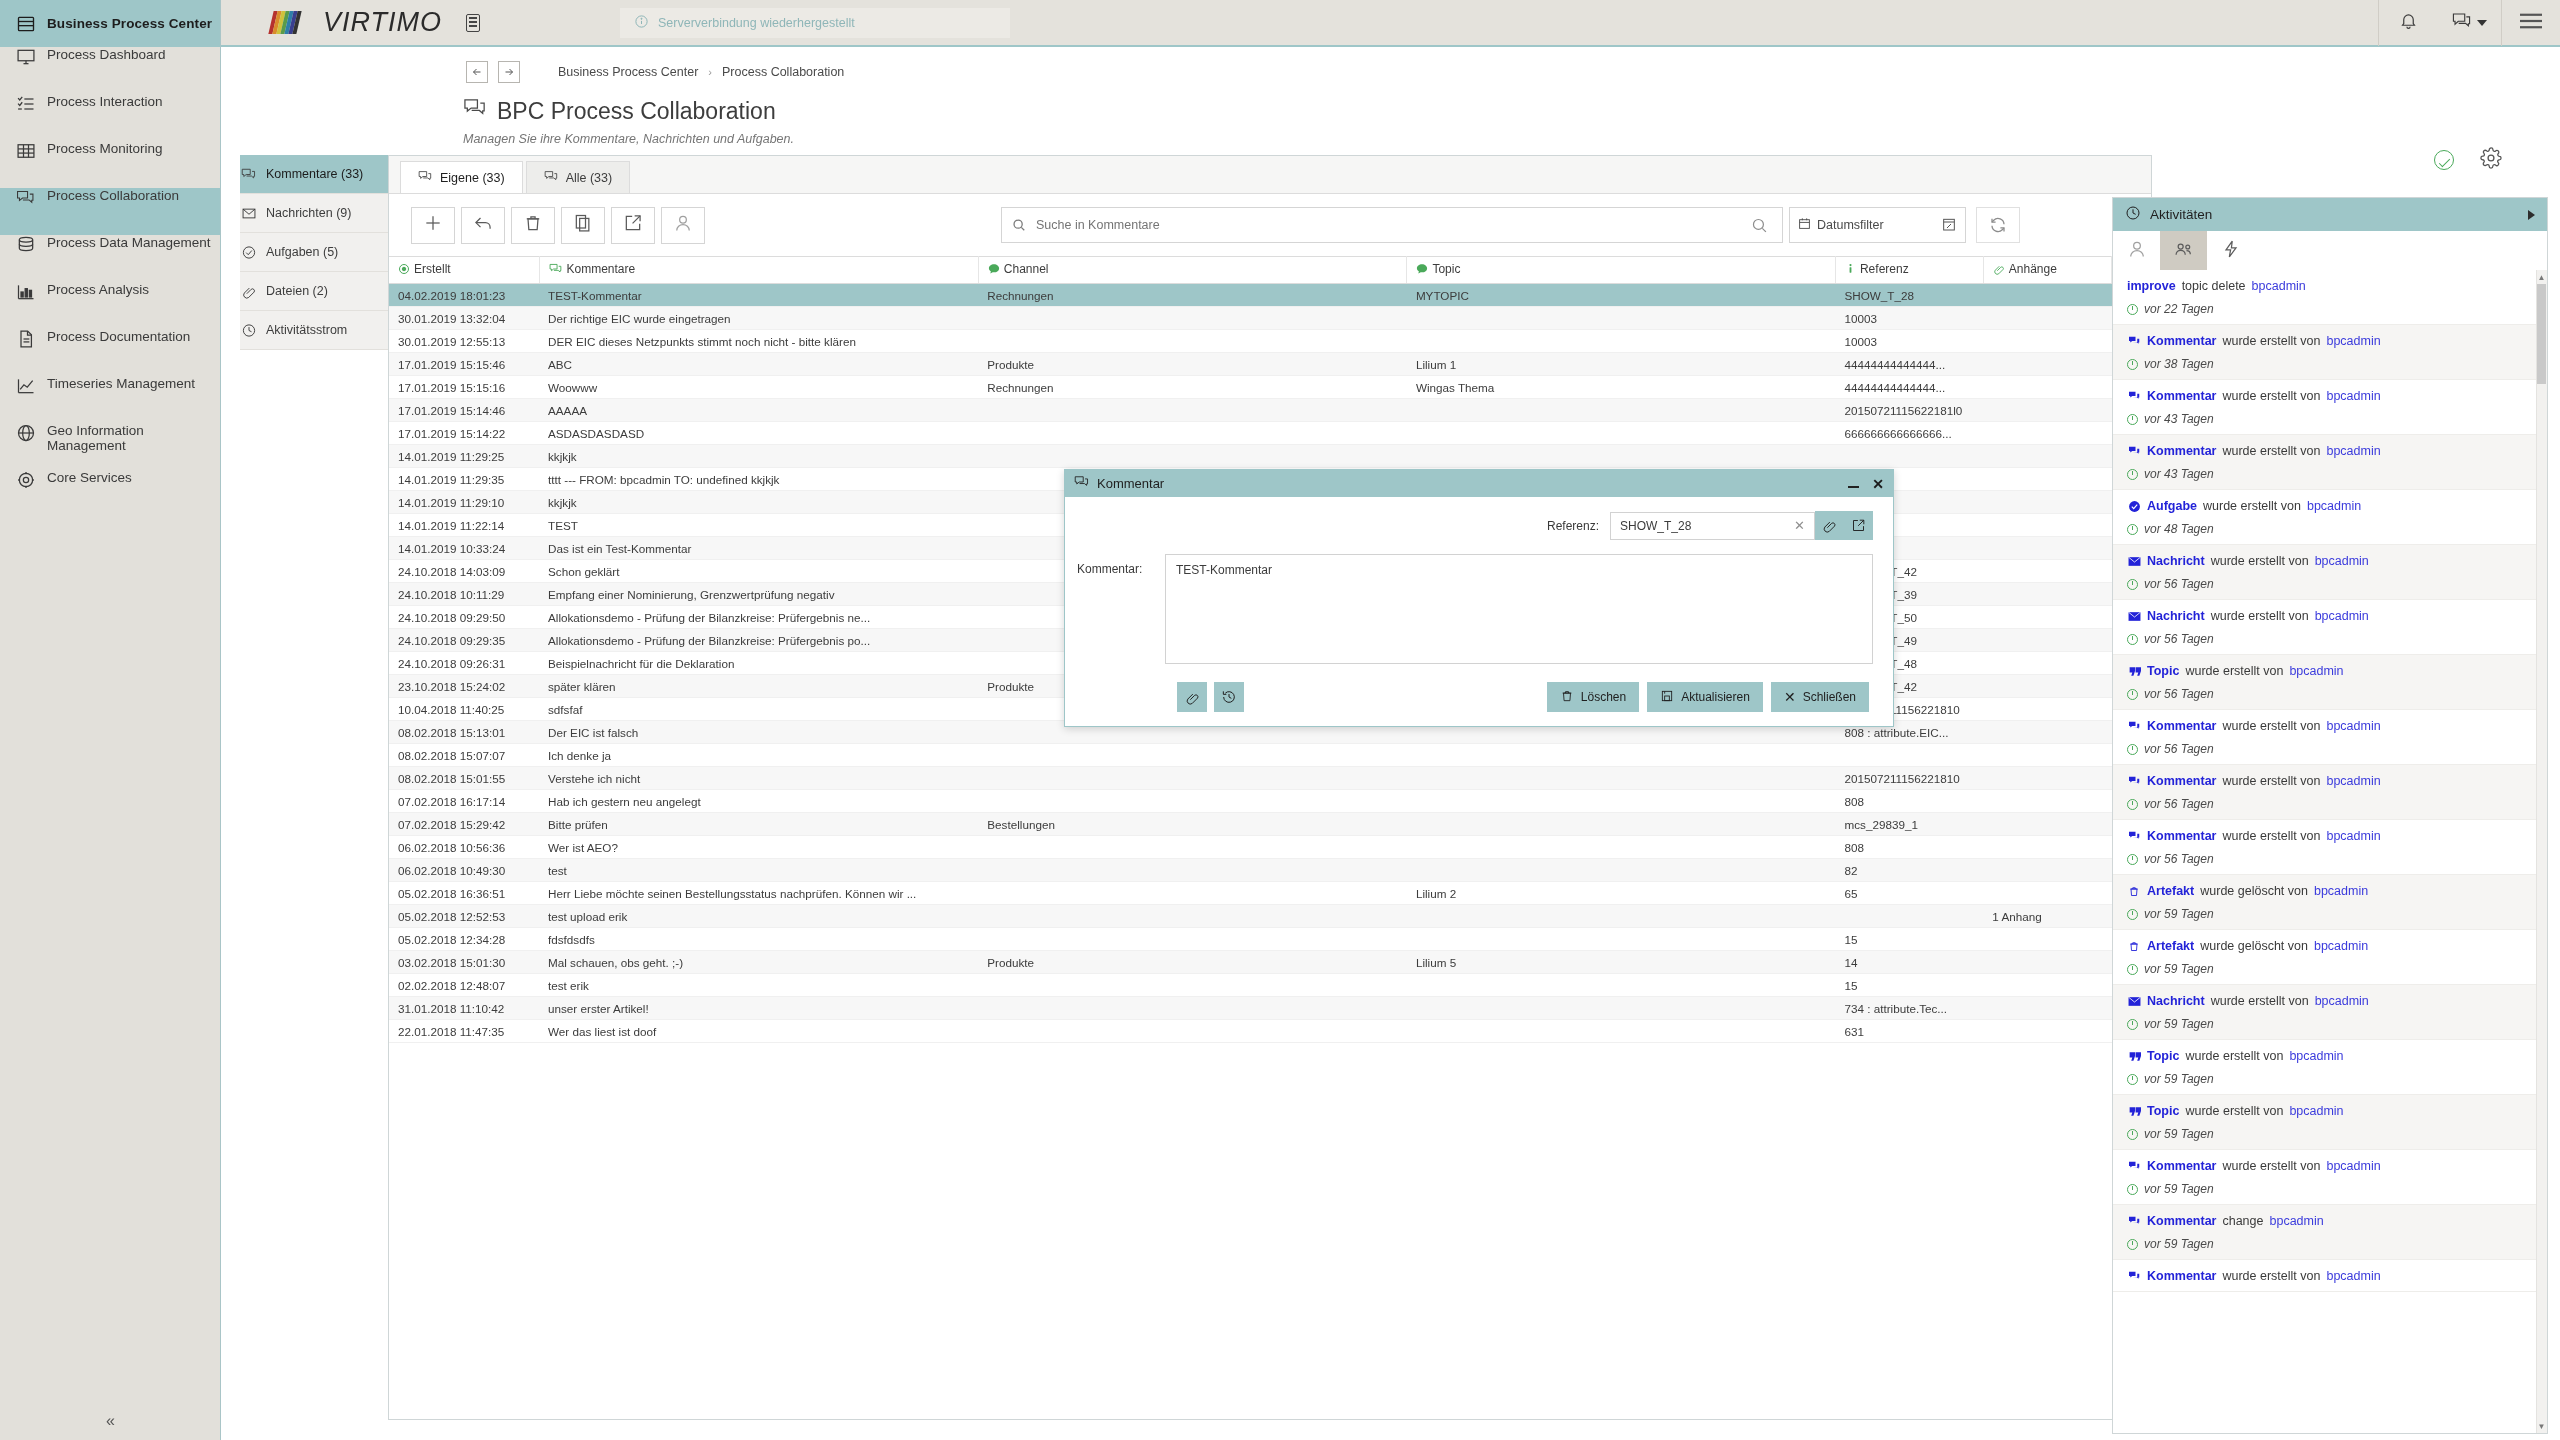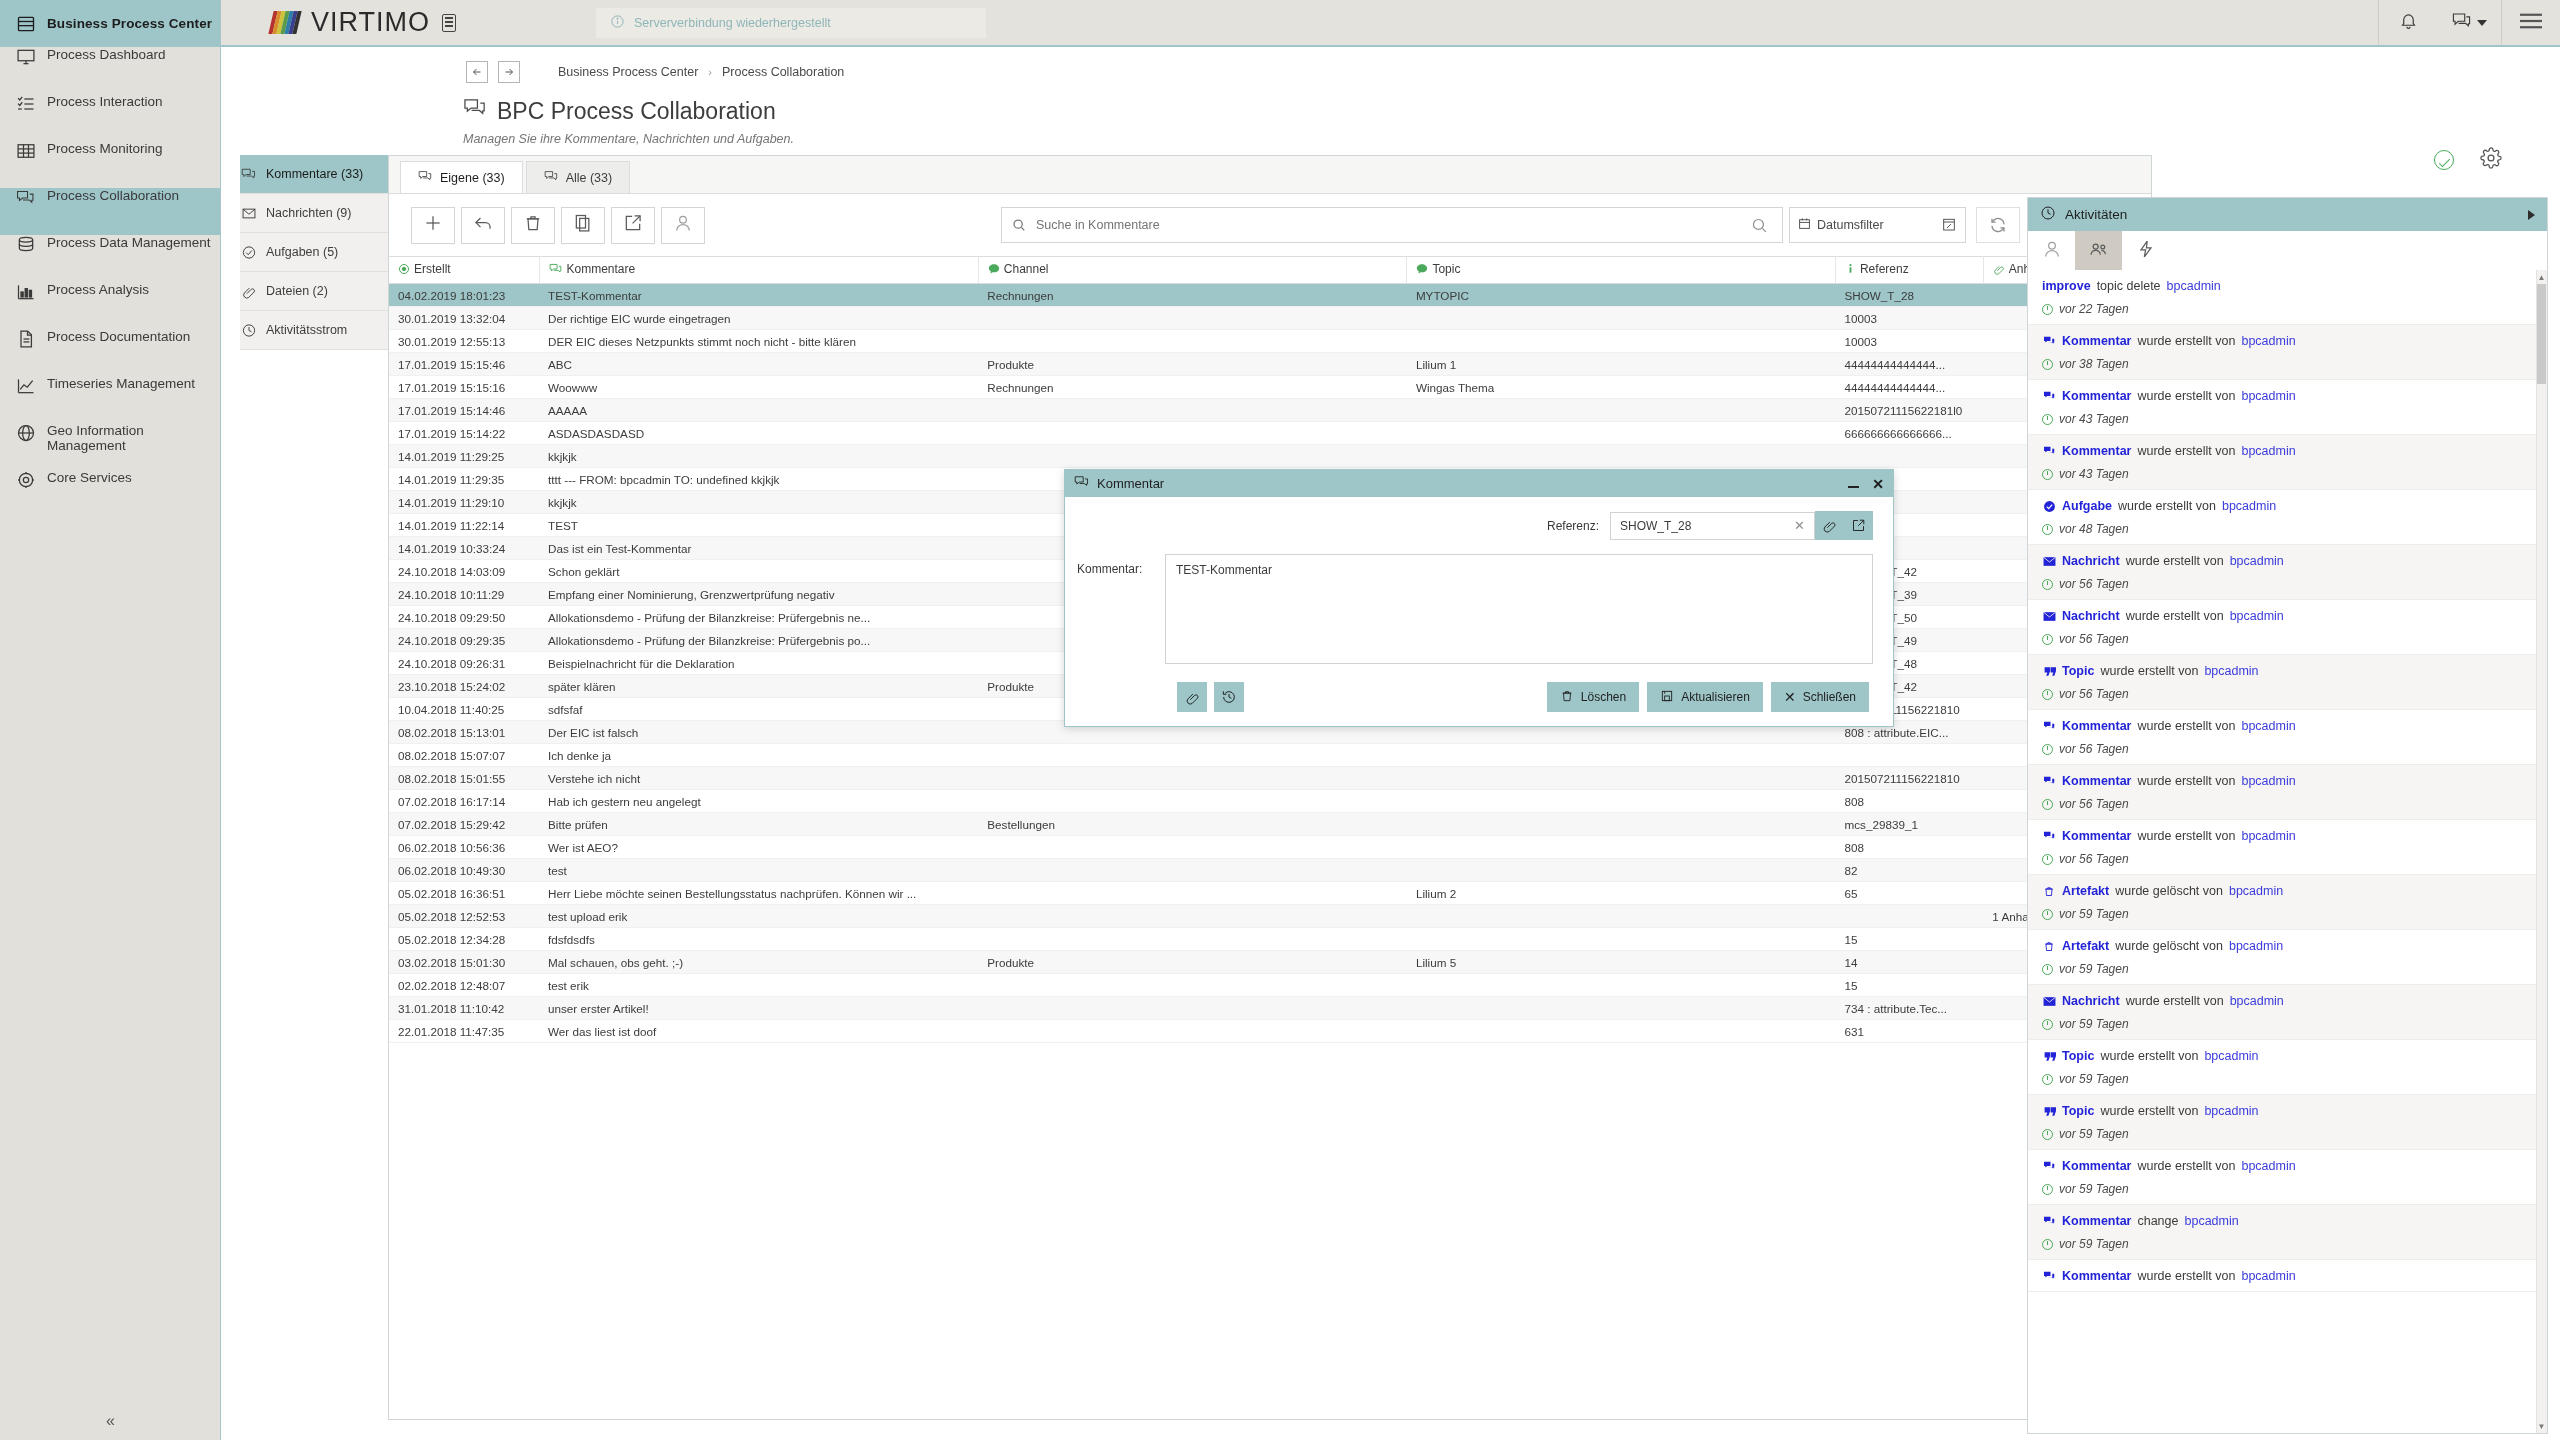--- a/index.html
+++ b/index.html
@@ -38,21 +38,21 @@
     display: flex; align-items: center; justify-content: center;
     color: #555; font-size: 16px; cursor: pointer;
   }
 
   
   #topbar {
     position: absolute; left: 221px; top: 0; right: 0; height: 47px;
     background: #e4e2dc; border-bottom: 2px solid #9ec6c8;
     display: flex; align-items: center;
   }
-  #logo-wrap { display: flex; align-items: center; gap: 12px; margin-left: 50px; }
+  #logo-wrap { display: flex; align-items: center; gap: 24px; margin-left: 50px; font-style: italic; }
   .logo-mark { display: flex; align-items: flex-end; height: 23px; gap: 0px;}
   .logo-mark i { display:block; width: 4px; height: 23px; transform: skewX(-13deg); }
   .logo-text { font-size: 27px; letter-spacing: 1px; color: #2b2b2b; font-weight: 400; }
   .logo-badge { width: 14px; height: 18px; border: 1.6px solid #444; border-radius: 2px; position: relative; }
   .logo-badge:after{content:"";position:absolute;left:2px;top:2px;right:2px;height:2px;background:#444;box-shadow:0 4px 0 #444,0 8px 0 #444;}
   #server-msg {
     margin-left: 140px; width: 390px; height: 30px;
     background: #eceae5; display: flex; align-items: center; gap: 9px;
     padding: 0 14px; color: #8fb6b8; font-size: 12.5px;
   }
@@ -121,21 +121,21 @@
   }
   #tbl thead th .hico { color: #4aa95a; margin-right: 4px; display: inline-block; vertical-align: -2px;}
   #tbl tbody td { height: 23px; font-size: 11.7px; color: #3c3c3c; padding-left: 9px; white-space: nowrap;
                   overflow: hidden; text-overflow: ellipsis; }
   #tbl tbody tr { border-bottom: 1px solid #f0f0f0; }
   #tbl tbody tr:nth-child(even) { background: #f7f7f7; }
   #tbl tbody tr.sel { background: #9ec6c8; }
   td.dots { text-align: right; padding-right: 8px; color: #8d8d8d; letter-spacing: 1px; }
 
   
-  #activity { position: absolute; right: 12px; top: 150px; width: 521px; bottom: 6px;
+  #activity { position: absolute; right: 12px; top: 150px; width: 436px; bottom: 6px;
               background: #fff; border: 1px solid #cfd6d7; z-index: 5; display: flex; flex-direction: column;}
   #act-head { height: 33px; background: #9ec6c8; display: flex; align-items: center; gap: 9px; padding: 0 12px;
               font-size: 13.5px; color: #1f1f1f;}
   #act-head .arrow { margin-left: auto; width:0;height:0;border-top:5px solid transparent;border-bottom:5px solid transparent;border-left:7px solid #2d2d2d;}
   #act-tabs { height: 39px; display: flex; background: transparent; }
   .atab { width: 47px; height: 39px; display: flex; align-items: center; justify-content: center; cursor: pointer; color: #5c5c5c;}
   .atab.sel { background: #cfcbc2; }
   .atab.white { background: #fff; }
   #act-list { flex: 1; overflow: hidden; position: relative; }
   .act-item { padding: 9px 14px 8px 14px; border-bottom: 1px solid #eeedea; }

